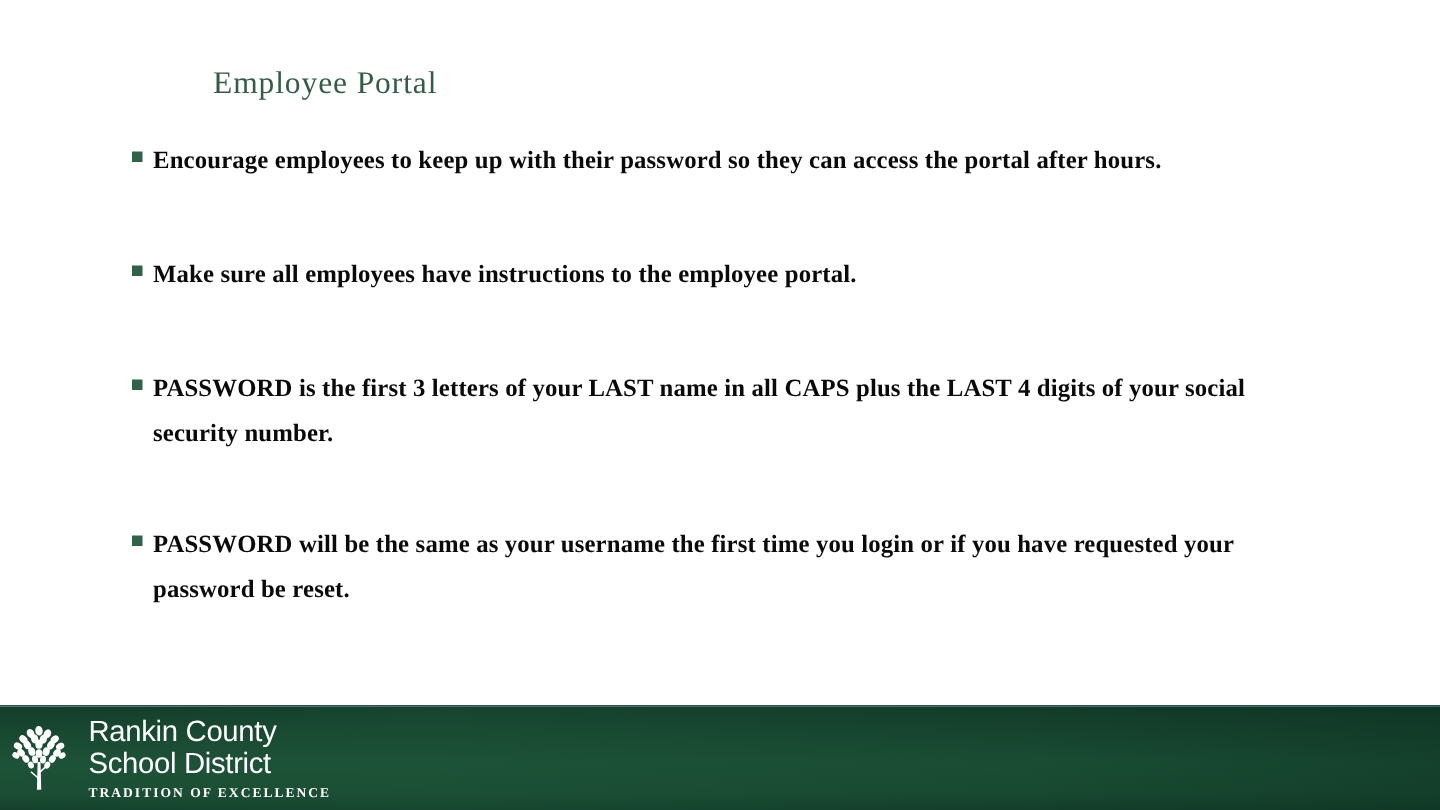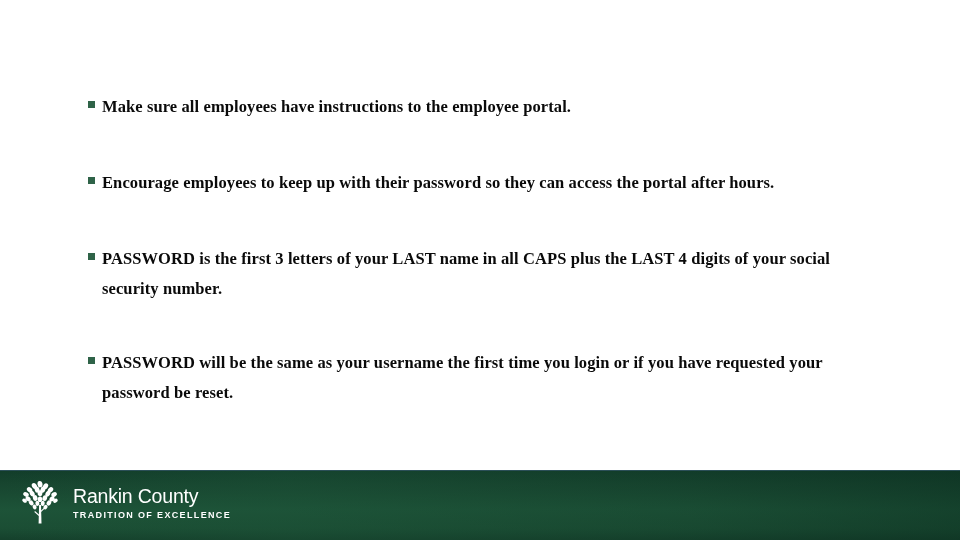--- a/index.html
+++ b/index.html
@@ -107,21 +107,21 @@
     background: linear-gradient(90deg,
         rgba(20,62,43,0.0) 0%,
         rgba(28,82,55,0.35) 30%,
         rgba(16,56,38,0.25) 72%,
         rgba(10,44,30,0.45) 100%);
     pointer-events: none;
   }
 
   .logo-lockup {
     position: absolute;
-    left: 16px;
+    left: 2px;
     top: 478px;
     display: flex;
     align-items: center;
     gap: 9px;
     z-index: 3;
   }
 
   .logo-tree {
     width: 48px;
     height: 52px;
@@ -139,46 +139,47 @@
   .logo-line2 {
     font-family: "Liberation Sans", "DejaVu Sans", sans-serif;
     font-size: 19.5px;
     line-height: 21px;
     color: #ffffff;
     letter-spacing: -0.2px;
     white-space: nowrap;
   }
 
   .logo-tagline {
-    font-family: Liberation Sans, sans-serif;
+    font-family: Liberation Serif, serif;
     font-size: 9px;
     line-height: 13px;
     letter-spacing: 1.35px;
     font-weight: bold;
     color: #ffffff;
     margin-top: 2px;
     white-space: nowrap;
   }
 </style>
 </head>
 <body>
 
 <div class="slide">
 
+  <div class="slide-title">Employee Portal</div>
 
   <ul class="body-list">
 
     <li class="bullet-item">
       <span class="marker"></span>
+      <span class="bullet-text"><span>Encourage employees to keep up with their password so they can access the portal after hours.</span></span>
+    </li>
+
+    <li class="bullet-item">
+      <span class="marker"></span>
       <span class="bullet-text"><span>Make sure all employees have instructions to the employee portal.</span></span>
-    </li>
-
-    <li class="bullet-item">
-      <span class="marker"></span>
-      <span class="bullet-text"><span>Encourage employees to keep up with their password so they can access the portal after hours.</span></span>
     </li>
 
     <li class="bullet-item two-line">
       <span class="marker"></span>
       <span class="bullet-text"><span>PASSWORD is the </span><span class="u">first</span><span> 3 letters of your LAST name in all CAPS plus the LAST 4 digits of your social security number.</span></span>
     </li>
 
     <li class="bullet-item two-line">
       <span class="marker"></span>
       <span class="bullet-text"><span>PASSWORD will be the </span><span class="u">same</span><span> as your username the first time you login or if you have requested your password be reset.</span></span>
@@ -220,18 +221,19 @@
         <ellipse cx="26.7" cy="25.4" rx="2.0" ry="2.6" transform="rotate(10 26.7 25.4)"></ellipse>
         <ellipse cx="18.6" cy="29.0" rx="1.9" ry="2.4" transform="rotate(-24 18.6 29)"></ellipse>
         <ellipse cx="29.5" cy="29.1" rx="1.9" ry="2.4" transform="rotate(24 29.5 29.1)"></ellipse>
         <ellipse cx="8.6" cy="22.6" rx="1.9" ry="2.5" transform="rotate(-58 8.6 22.6)"></ellipse>
         <ellipse cx="39.4" cy="22.7" rx="1.9" ry="2.5" transform="rotate(58 39.4 22.7)"></ellipse>
       </g>
     </svg>
 
     <div class="logo-words">
       <div class="logo-line1">Rankin County</div>
+      <div class="logo-line2">School District</div>
       <div class="logo-tagline">TRADITION OF EXCELLENCE</div>
     </div>
 
   </div>
 
 </div>
 
 </body></html>

